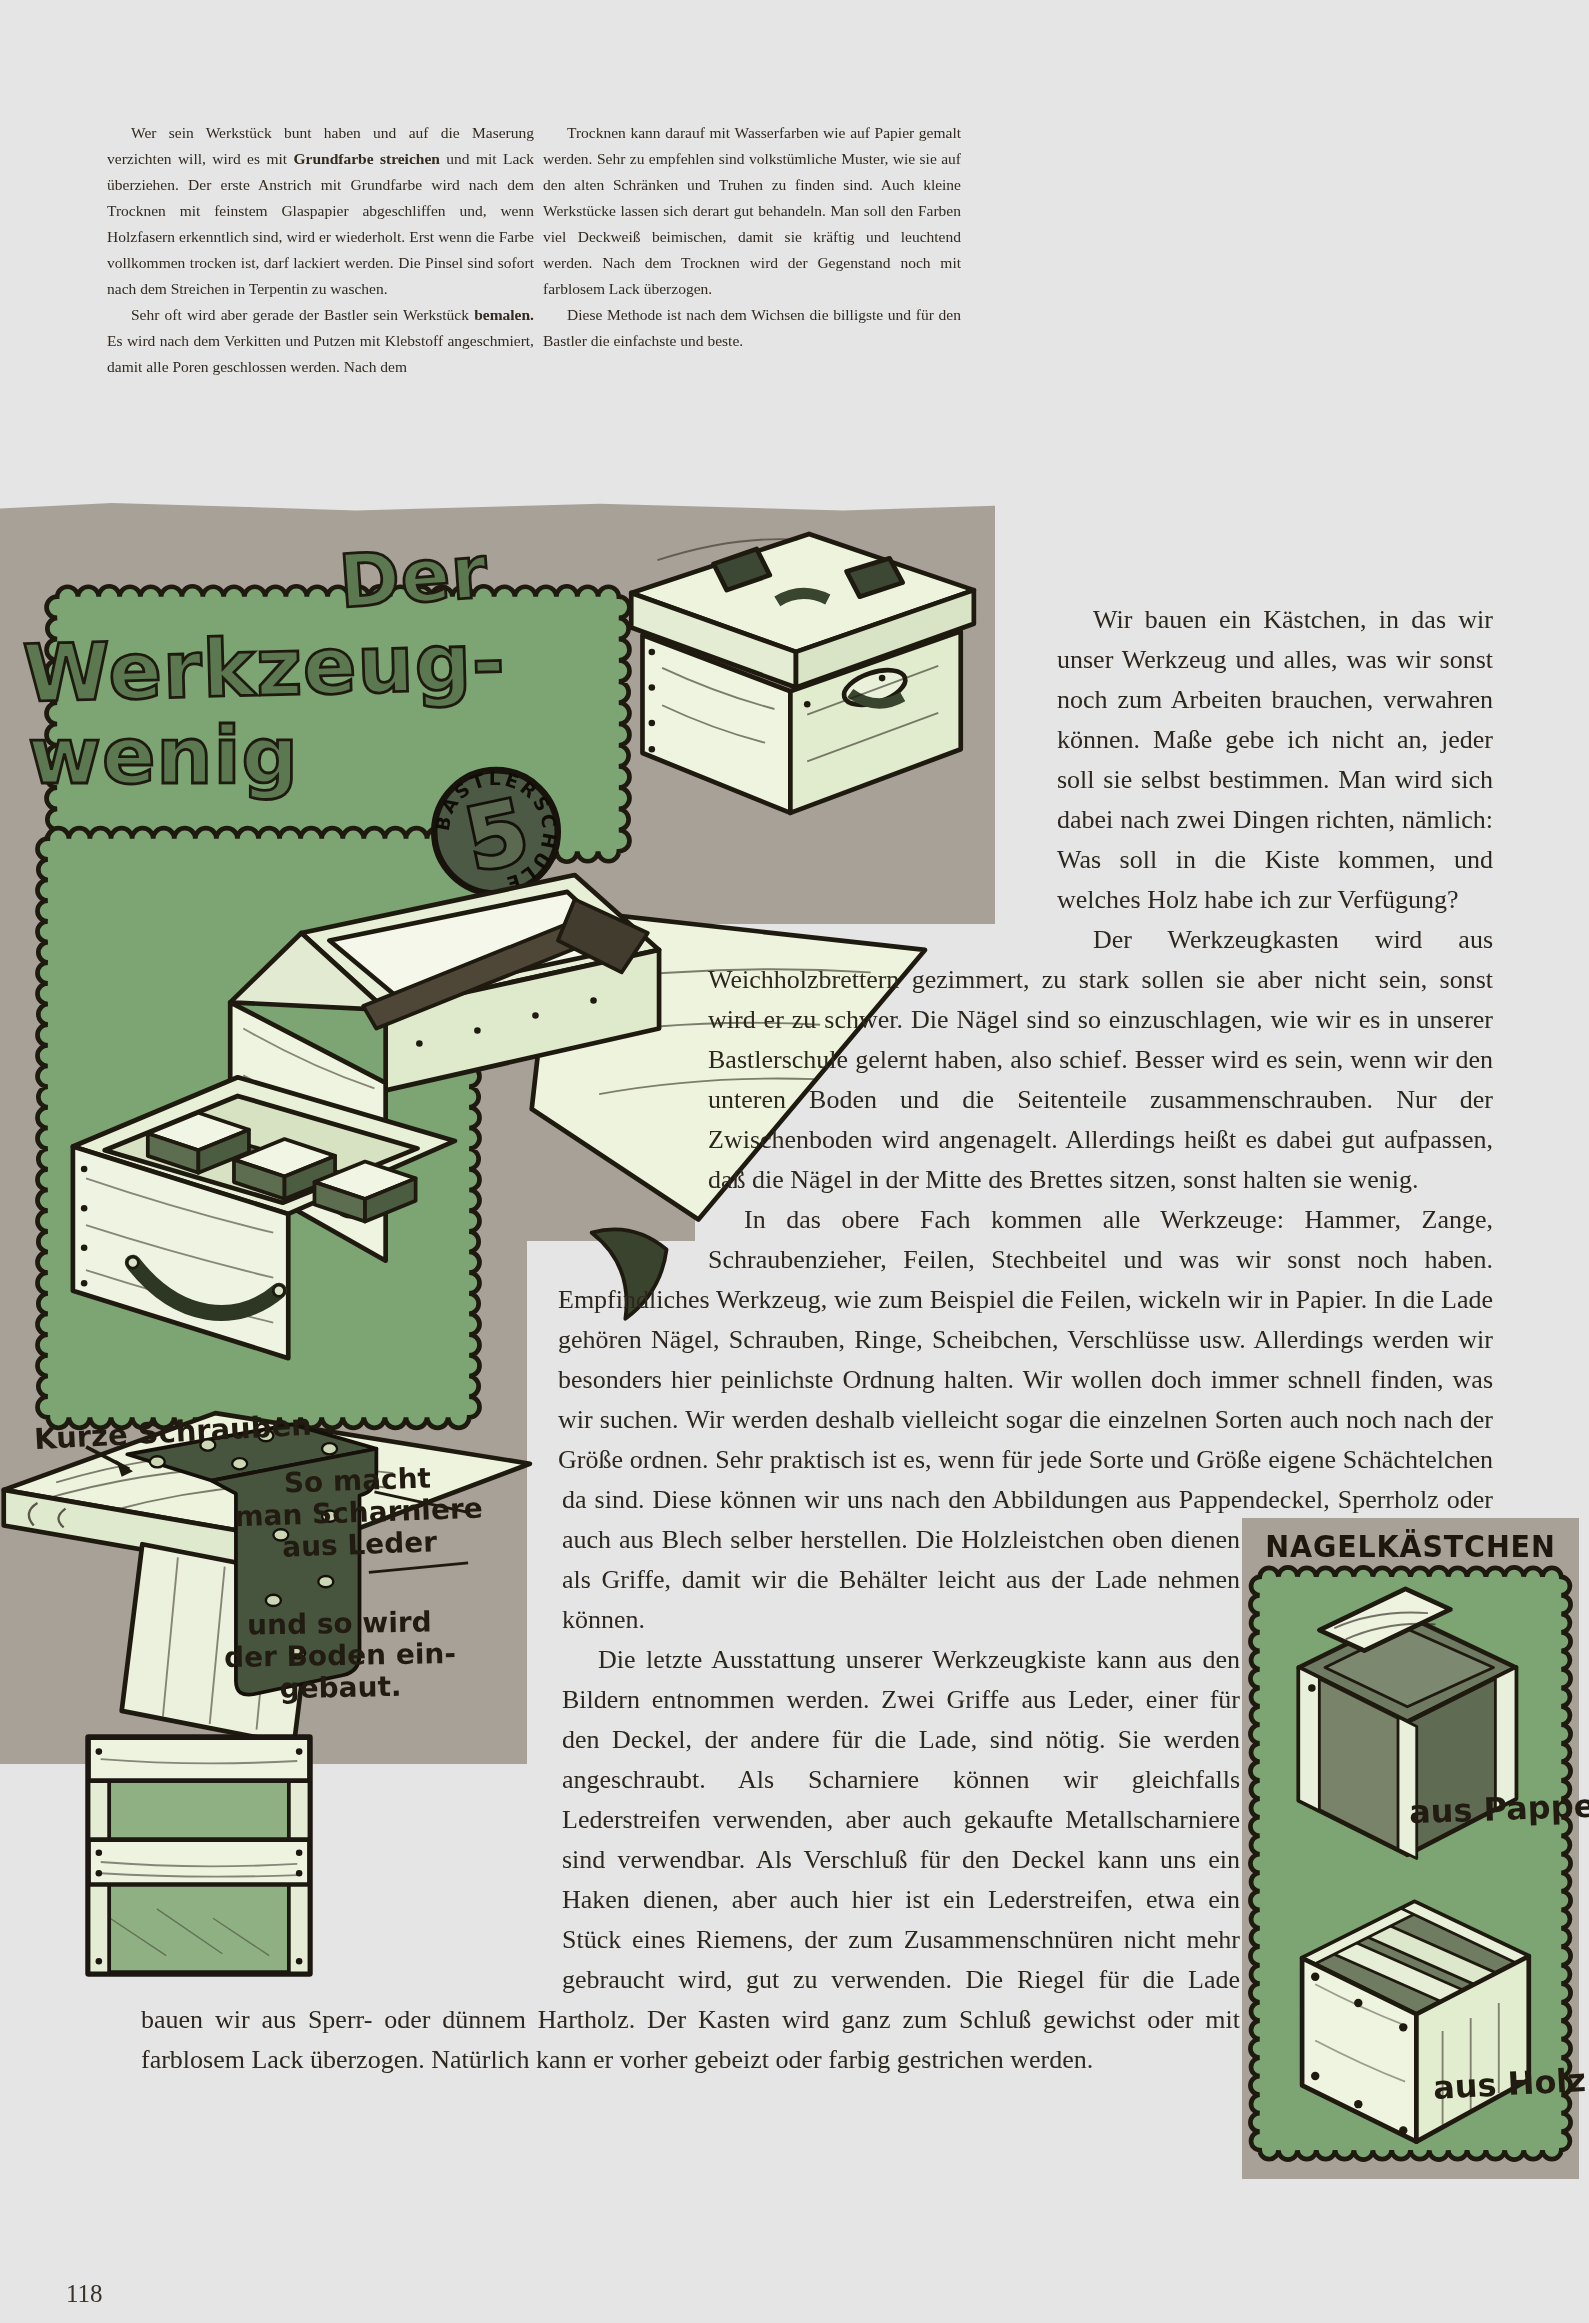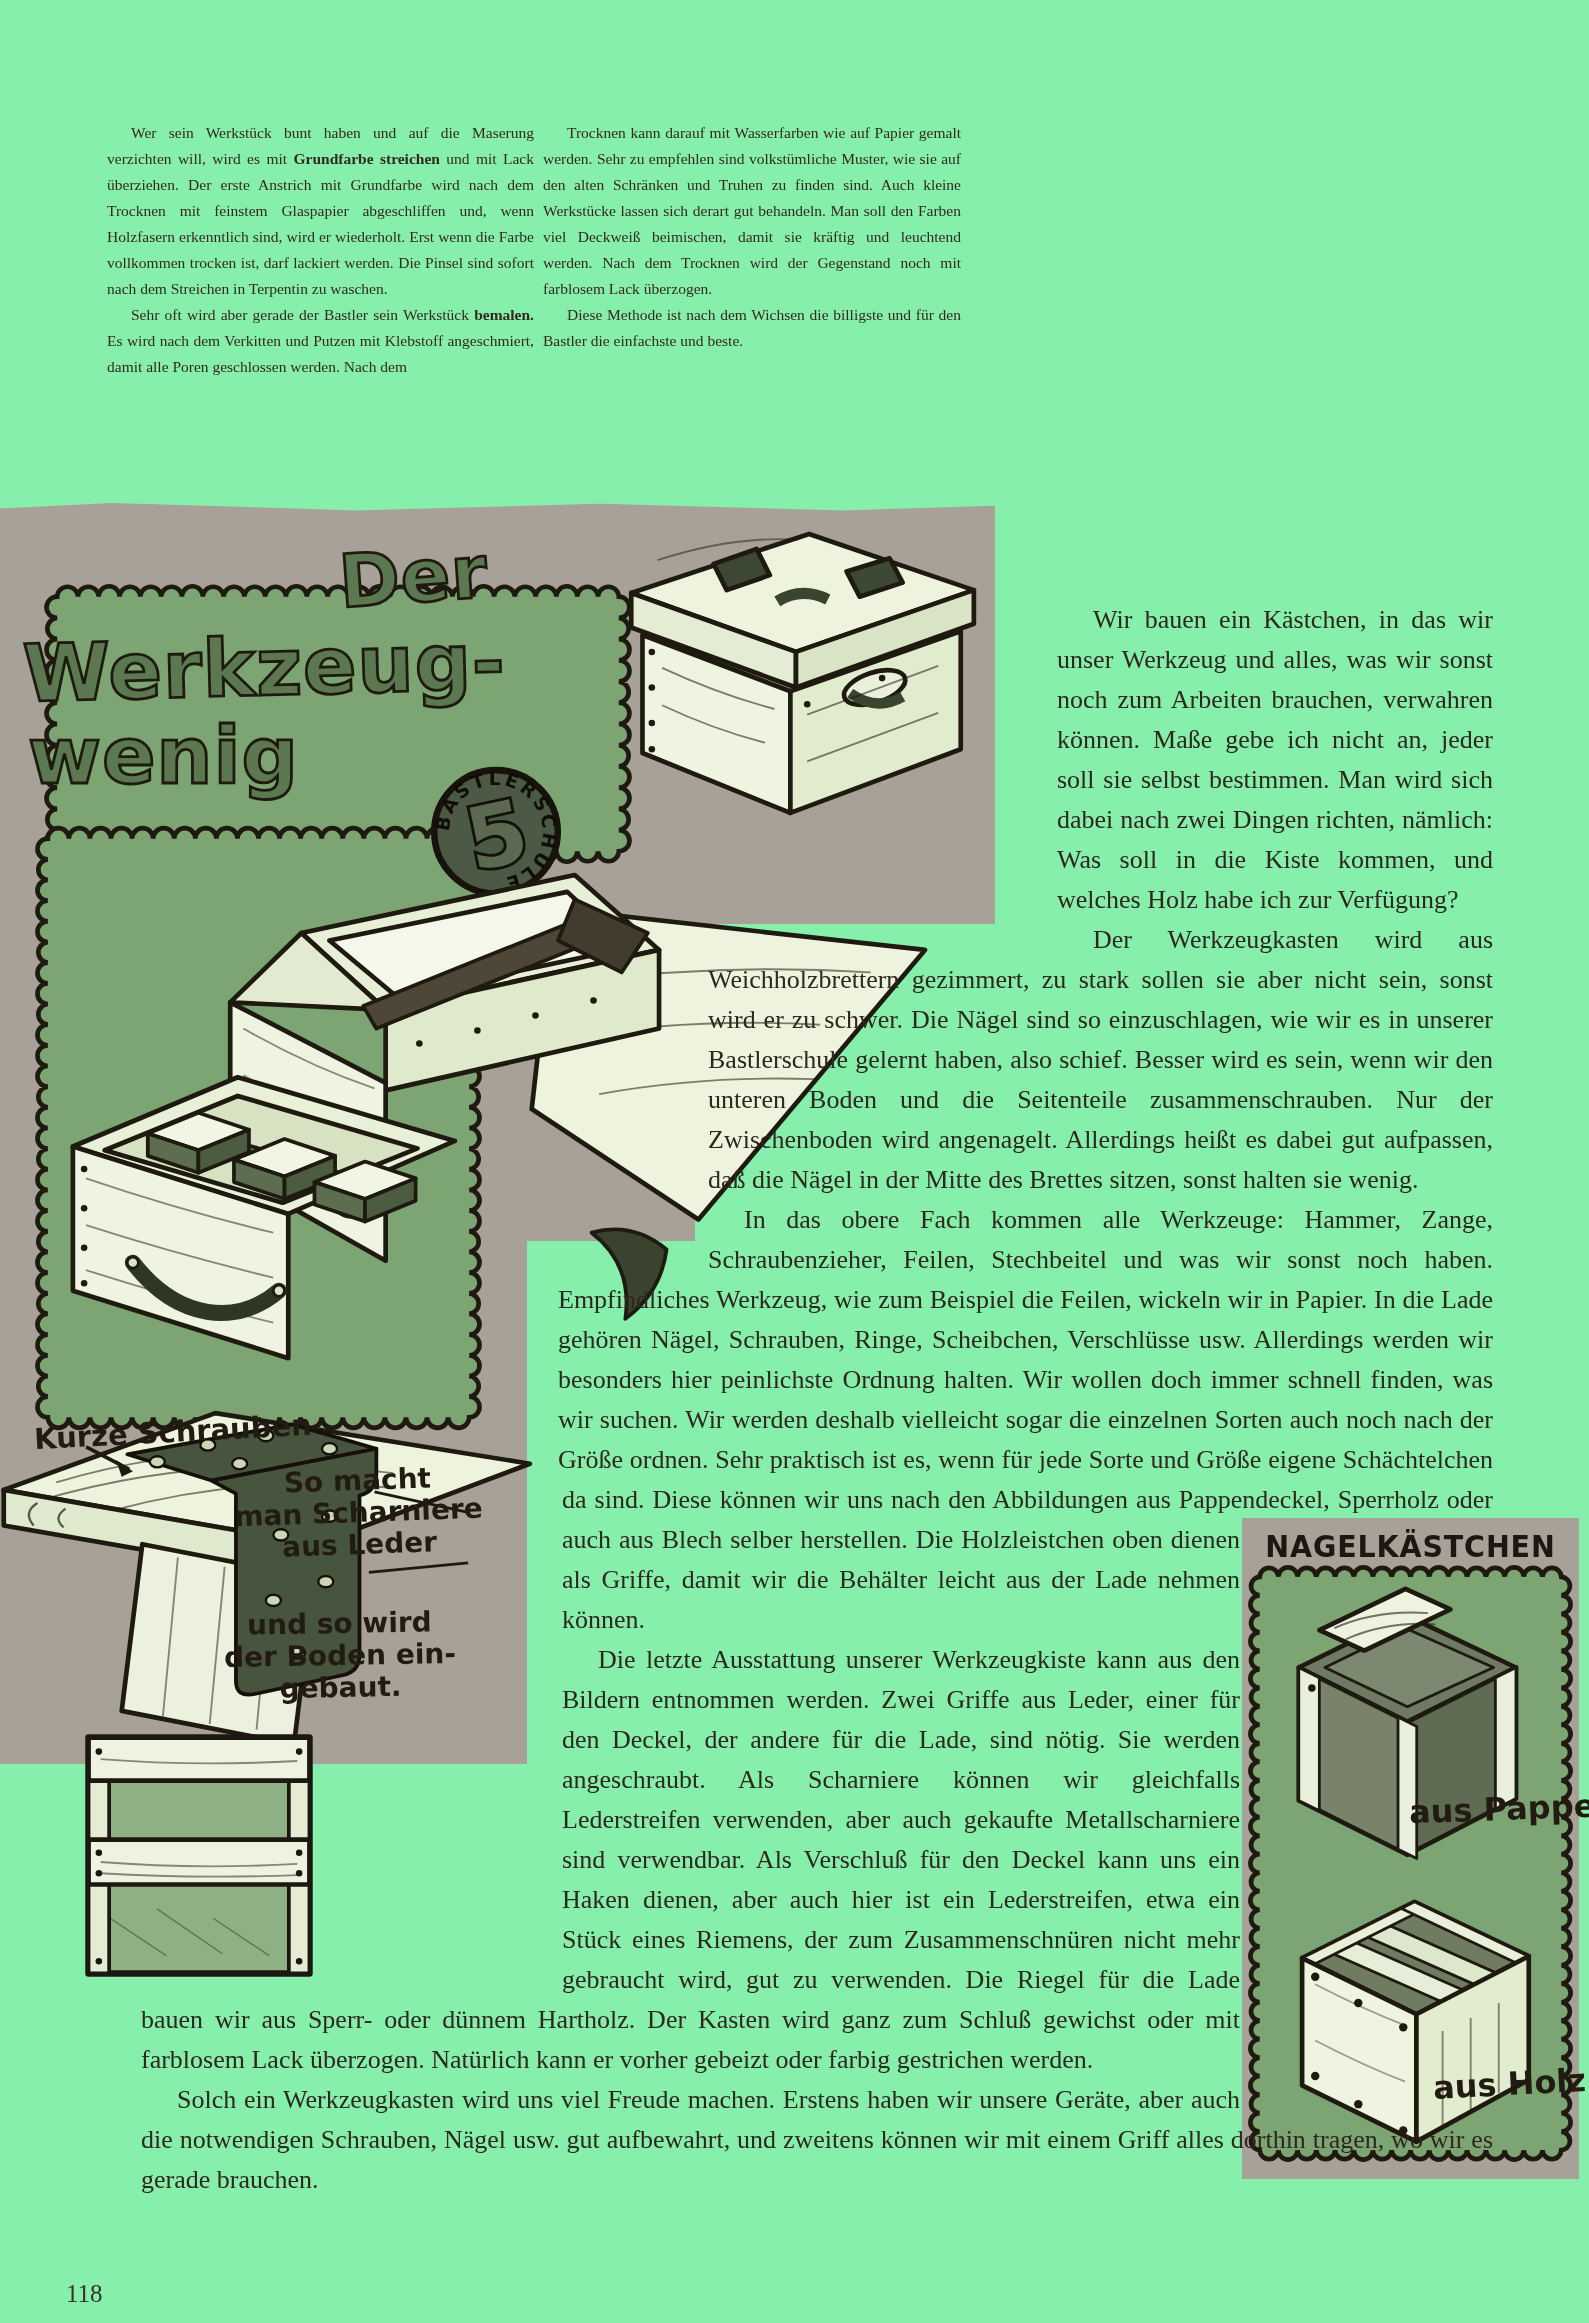--- a/index.html
+++ b/index.html
@@ -1,16 +1,16 @@
 <!DOCTYPE html>
 <html style="font-size:15px"><head>
 <meta charset="utf-8">
 <style>
   html,body{margin:0;padding:0;}
-  .page{position:relative;width:1589px;height:2324px;background:#86efac;overflow:hidden;
+  .page{position:relative;width:1589px;height:2324px;background:#e5e5e5;overflow:hidden;
         font-family:"Liberation Serif",serif;color:#2e271d;}
   [data-interactable]{cursor:default;}
 
   
   .introcol{position:absolute;z-index:5;}
   #intro-left{left:107px;top:120px;width:427px;}
   #intro-right{left:543px;top:120px;width:418px;}
   .introcol p{margin:0;font-size:15.5px;line-height:26px;text-align:justify;
               color:#33291e;text-indent:24px;}
 
@@ -238,21 +238,20 @@
     </div>
 
   <div id="article" data-interactable="false">
     <div id="float-left" data-interactable="false"></div>
     <div id="float-right" data-interactable="false"></div>
     <div data-interactable="false">
         <p data-interactable="false">Wir bauen ein Kästchen, in das wir unser Werkzeug und alles, was wir sonst noch zum Arbeiten brauchen, verwahren können. Maße gebe ich nicht an, jeder soll sie selbst bestimmen. Man wird sich dabei nach zwei Dingen richten, nämlich: Was soll in die Kiste kommen, und welches Holz habe ich zur Verfügung?</p>
         <p data-interactable="false">Der Werkzeugkasten wird aus Weichholzbrettern gezimmert, zu stark sollen sie aber nicht sein, sonst wird er zu schwer. Die Nägel sind so einzuschlagen, wie wir es in unserer Bastlerschule gelernt haben, also schief. Besser wird es sein, wenn wir den unteren Boden und die Seitenteile zusammenschrauben. Nur der Zwischenboden wird angenagelt. Allerdings heißt es dabei gut aufpassen, daß die Nägel in der Mitte des Brettes sitzen, sonst halten sie wenig.</p>
         <p data-interactable="false">In das obere Fach kommen alle Werkzeuge: Hammer, Zange, Schraubenzieher, Feilen, Stechbeitel und was wir sonst noch haben. Empfindliches Werkzeug, wie zum Beispiel die Feilen, wickeln wir in Papier. In die Lade gehören Nägel, Schrauben, Ringe, Scheibchen, Verschlüsse usw. Allerdings werden wir besonders hier peinlichste Ordnung halten. Wir wollen doch immer schnell finden, was wir suchen. Wir werden deshalb vielleicht sogar die einzelnen Sorten auch noch nach der Größe ordnen. Sehr praktisch ist es, wenn für jede Sorte und Größe eigene Schächtelchen da sind. Diese können wir uns nach den Abbildungen aus Pappendeckel, Sperrholz oder auch aus Blech selber herstellen. Die Holzleistchen oben dienen als Griffe, damit wir die Behälter leicht aus der Lade nehmen können.</p>
         <p data-interactable="false">Die letzte Ausstattung unserer Werkzeugkiste kann aus den Bildern entnommen werden. Zwei Griffe aus Leder, einer für den Deckel, der andere für die Lade, sind nötig. Sie werden angeschraubt. Als Scharniere können wir gleichfalls Lederstreifen verwenden, aber auch gekaufte Metallscharniere sind verwendbar. Als Verschluß für den Deckel kann uns ein Haken dienen, aber auch hier ist ein Lederstreifen, etwa ein Stück eines Riemens, der zum Zusammenschnüren nicht mehr gebraucht wird, gut zu verwenden. Die Riegel für die Lade bauen wir aus Sperr- oder dünnem Hartholz. Der Kasten wird ganz zum Schluß gewichst oder mit farblosem Lack überzogen. Natürlich kann er vorher gebeizt oder farbig gestrichen werden.</p>
-        <p data-interactable="false">Solch ein Werkzeugkasten wird uns viel Freude machen. Erstens haben wir unsere Geräte, aber auch die notwendigen Schrauben, Nägel usw. gut aufbewahrt, und zweitens können wir mit einem Griff alles dorthin tragen, wo wir es gerade brauchen.</p>
       </div>
   </div>
 
   <div id="nagel-panel" data-interactable="false">
     <div id="nagel-heading" data-interactable="false">NAGELKÄSTCHEN</div>
     <svg class="patch" width="311" height="583" data-interactable="false" viewBox="0 0 332 622">
       <path fill="#7ca573" stroke="#1f1a10" stroke-width="5" d="M5,5A10.0625,10.0625 0 0 1 25.1,5.0A10.0625,10.0625 0 0 1 45.3,5.0A10.0625,10.0625 0 0 1 65.4,5.0A10.0625,10.0625 0 0 1 85.5,5.0A10.0625,10.0625 0 0 1 105.6,5.0A10.0625,10.0625 0 0 1 125.8,5.0A10.0625,10.0625 0 0 1 145.9,5.0A10.0625,10.0625 0 0 1 166.0,5.0A10.0625,10.0625 0 0 1 186.1,5.0A10.0625,10.0625 0 0 1 206.3,5.0A10.0625,10.0625 0 0 1 226.4,5.0A10.0625,10.0625 0 0 1 246.5,5.0A10.0625,10.0625 0 0 1 266.6,5.0A10.0625,10.0625 0 0 1 286.8,5.0A10.0625,10.0625 0 0 1 306.9,5.0A10.0625,10.0625 0 0 1 327.0,5.0A9.870967741935484,9.870967741935484 0 0 1 327.0,24.7A9.870967741935484,9.870967741935484 0 0 1 327.0,44.5A9.870967741935484,9.870967741935484 0 0 1 327.0,64.2A9.870967741935484,9.870967741935484 0 0 1 327.0,84.0A9.870967741935484,9.870967741935484 0 0 1 327.0,103.7A9.870967741935484,9.870967741935484 0 0 1 327.0,123.5A9.870967741935484,9.870967741935484 0 0 1 327.0,143.2A9.870967741935484,9.870967741935484 0 0 1 327.0,162.9A9.870967741935484,9.870967741935484 0 0 1 327.0,182.7A9.870967741935484,9.870967741935484 0 0 1 327.0,202.4A9.870967741935484,9.870967741935484 0 0 1 327.0,222.2A9.870967741935484,9.870967741935484 0 0 1 327.0,241.9A9.870967741935484,9.870967741935484 0 0 1 327.0,261.6A9.870967741935484,9.870967741935484 0 0 1 327.0,281.4A9.870967741935484,9.870967741935484 0 0 1 327.0,301.1A9.870967741935484,9.870967741935484 0 0 1 327.0,320.9A9.870967741935484,9.870967741935484 0 0 1 327.0,340.6A9.870967741935484,9.870967741935484 0 0 1 327.0,360.4A9.870967741935484,9.870967741935484 0 0 1 327.0,380.1A9.870967741935484,9.870967741935484 0 0 1 327.0,399.8A9.870967741935484,9.870967741935484 0 0 1 327.0,419.6A9.870967741935484,9.870967741935484 0 0 1 327.0,439.3A9.870967741935484,9.870967741935484 0 0 1 327.0,459.1A9.870967741935484,9.870967741935484 0 0 1 327.0,478.8A9.870967741935484,9.870967741935484 0 0 1 327.0,498.5A9.870967741935484,9.870967741935484 0 0 1 327.0,518.3A9.870967741935484,9.870967741935484 0 0 1 327.0,538.0A9.870967741935484,9.870967741935484 0 0 1 327.0,557.8A9.870967741935484,9.870967741935484 0 0 1 327.0,577.5A9.870967741935484,9.870967741935484 0 0 1 327.0,597.3A9.870967741935484,9.870967741935484 0 0 1 327.0,617.0A10.0625,10.0625 0 0 1 306.9,617.0A10.0625,10.0625 0 0 1 286.8,617.0A10.0625,10.0625 0 0 1 266.6,617.0A10.0625,10.0625 0 0 1 246.5,617.0A10.0625,10.0625 0 0 1 226.4,617.0A10.0625,10.0625 0 0 1 206.3,617.0A10.0625,10.0625 0 0 1 186.1,617.0A10.0625,10.0625 0 0 1 166.0,617.0A10.0625,10.0625 0 0 1 145.9,617.0A10.0625,10.0625 0 0 1 125.8,617.0A10.0625,10.0625 0 0 1 105.6,617.0A10.0625,10.0625 0 0 1 85.5,617.0A10.0625,10.0625 0 0 1 65.4,617.0A10.0625,10.0625 0 0 1 45.3,617.0A10.0625,10.0625 0 0 1 25.1,617.0A10.0625,10.0625 0 0 1 5.0,617.0A9.870967741935484,9.870967741935484 0 0 1 5.0,597.3A9.870967741935484,9.870967741935484 0 0 1 5.0,577.5A9.870967741935484,9.870967741935484 0 0 1 5.0,557.8A9.870967741935484,9.870967741935484 0 0 1 5.0,538.0A9.870967741935484,9.870967741935484 0 0 1 5.0,518.3A9.870967741935484,9.870967741935484 0 0 1 5.0,498.5A9.870967741935484,9.870967741935484 0 0 1 5.0,478.8A9.870967741935484,9.870967741935484 0 0 1 5.0,459.1A9.870967741935484,9.870967741935484 0 0 1 5.0,439.3A9.870967741935484,9.870967741935484 0 0 1 5.0,419.6A9.870967741935484,9.870967741935484 0 0 1 5.0,399.8A9.870967741935484,9.870967741935484 0 0 1 5.0,380.1A9.870967741935484,9.870967741935484 0 0 1 5.0,360.4A9.870967741935484,9.870967741935484 0 0 1 5.0,340.6A9.870967741935484,9.870967741935484 0 0 1 5.0,320.9A9.870967741935484,9.870967741935484 0 0 1 5.0,301.1A9.870967741935484,9.870967741935484 0 0 1 5.0,281.4A9.870967741935484,9.870967741935484 0 0 1 5.0,261.6A9.870967741935484,9.870967741935484 0 0 1 5.0,241.9A9.870967741935484,9.870967741935484 0 0 1 5.0,222.2A9.870967741935484,9.870967741935484 0 0 1 5.0,202.4A9.870967741935484,9.870967741935484 0 0 1 5.0,182.7A9.870967741935484,9.870967741935484 0 0 1 5.0,162.9A9.870967741935484,9.870967741935484 0 0 1 5.0,143.2A9.870967741935484,9.870967741935484 0 0 1 5.0,123.5A9.870967741935484,9.870967741935484 0 0 1 5.0,103.7A9.870967741935484,9.870967741935484 0 0 1 5.0,84.0A9.870967741935484,9.870967741935484 0 0 1 5.0,64.2A9.870967741935484,9.870967741935484 0 0 1 5.0,44.5A9.870967741935484,9.870967741935484 0 0 1 5.0,24.7A9.870967741935484,9.870967741935484 0 0 1 5.0,5.0Z"></path>
     </svg>
 
     <svg class="illus" id="cube-pappe" width="281" height="309" viewBox="0 0 300 330" data-interactable="false">

